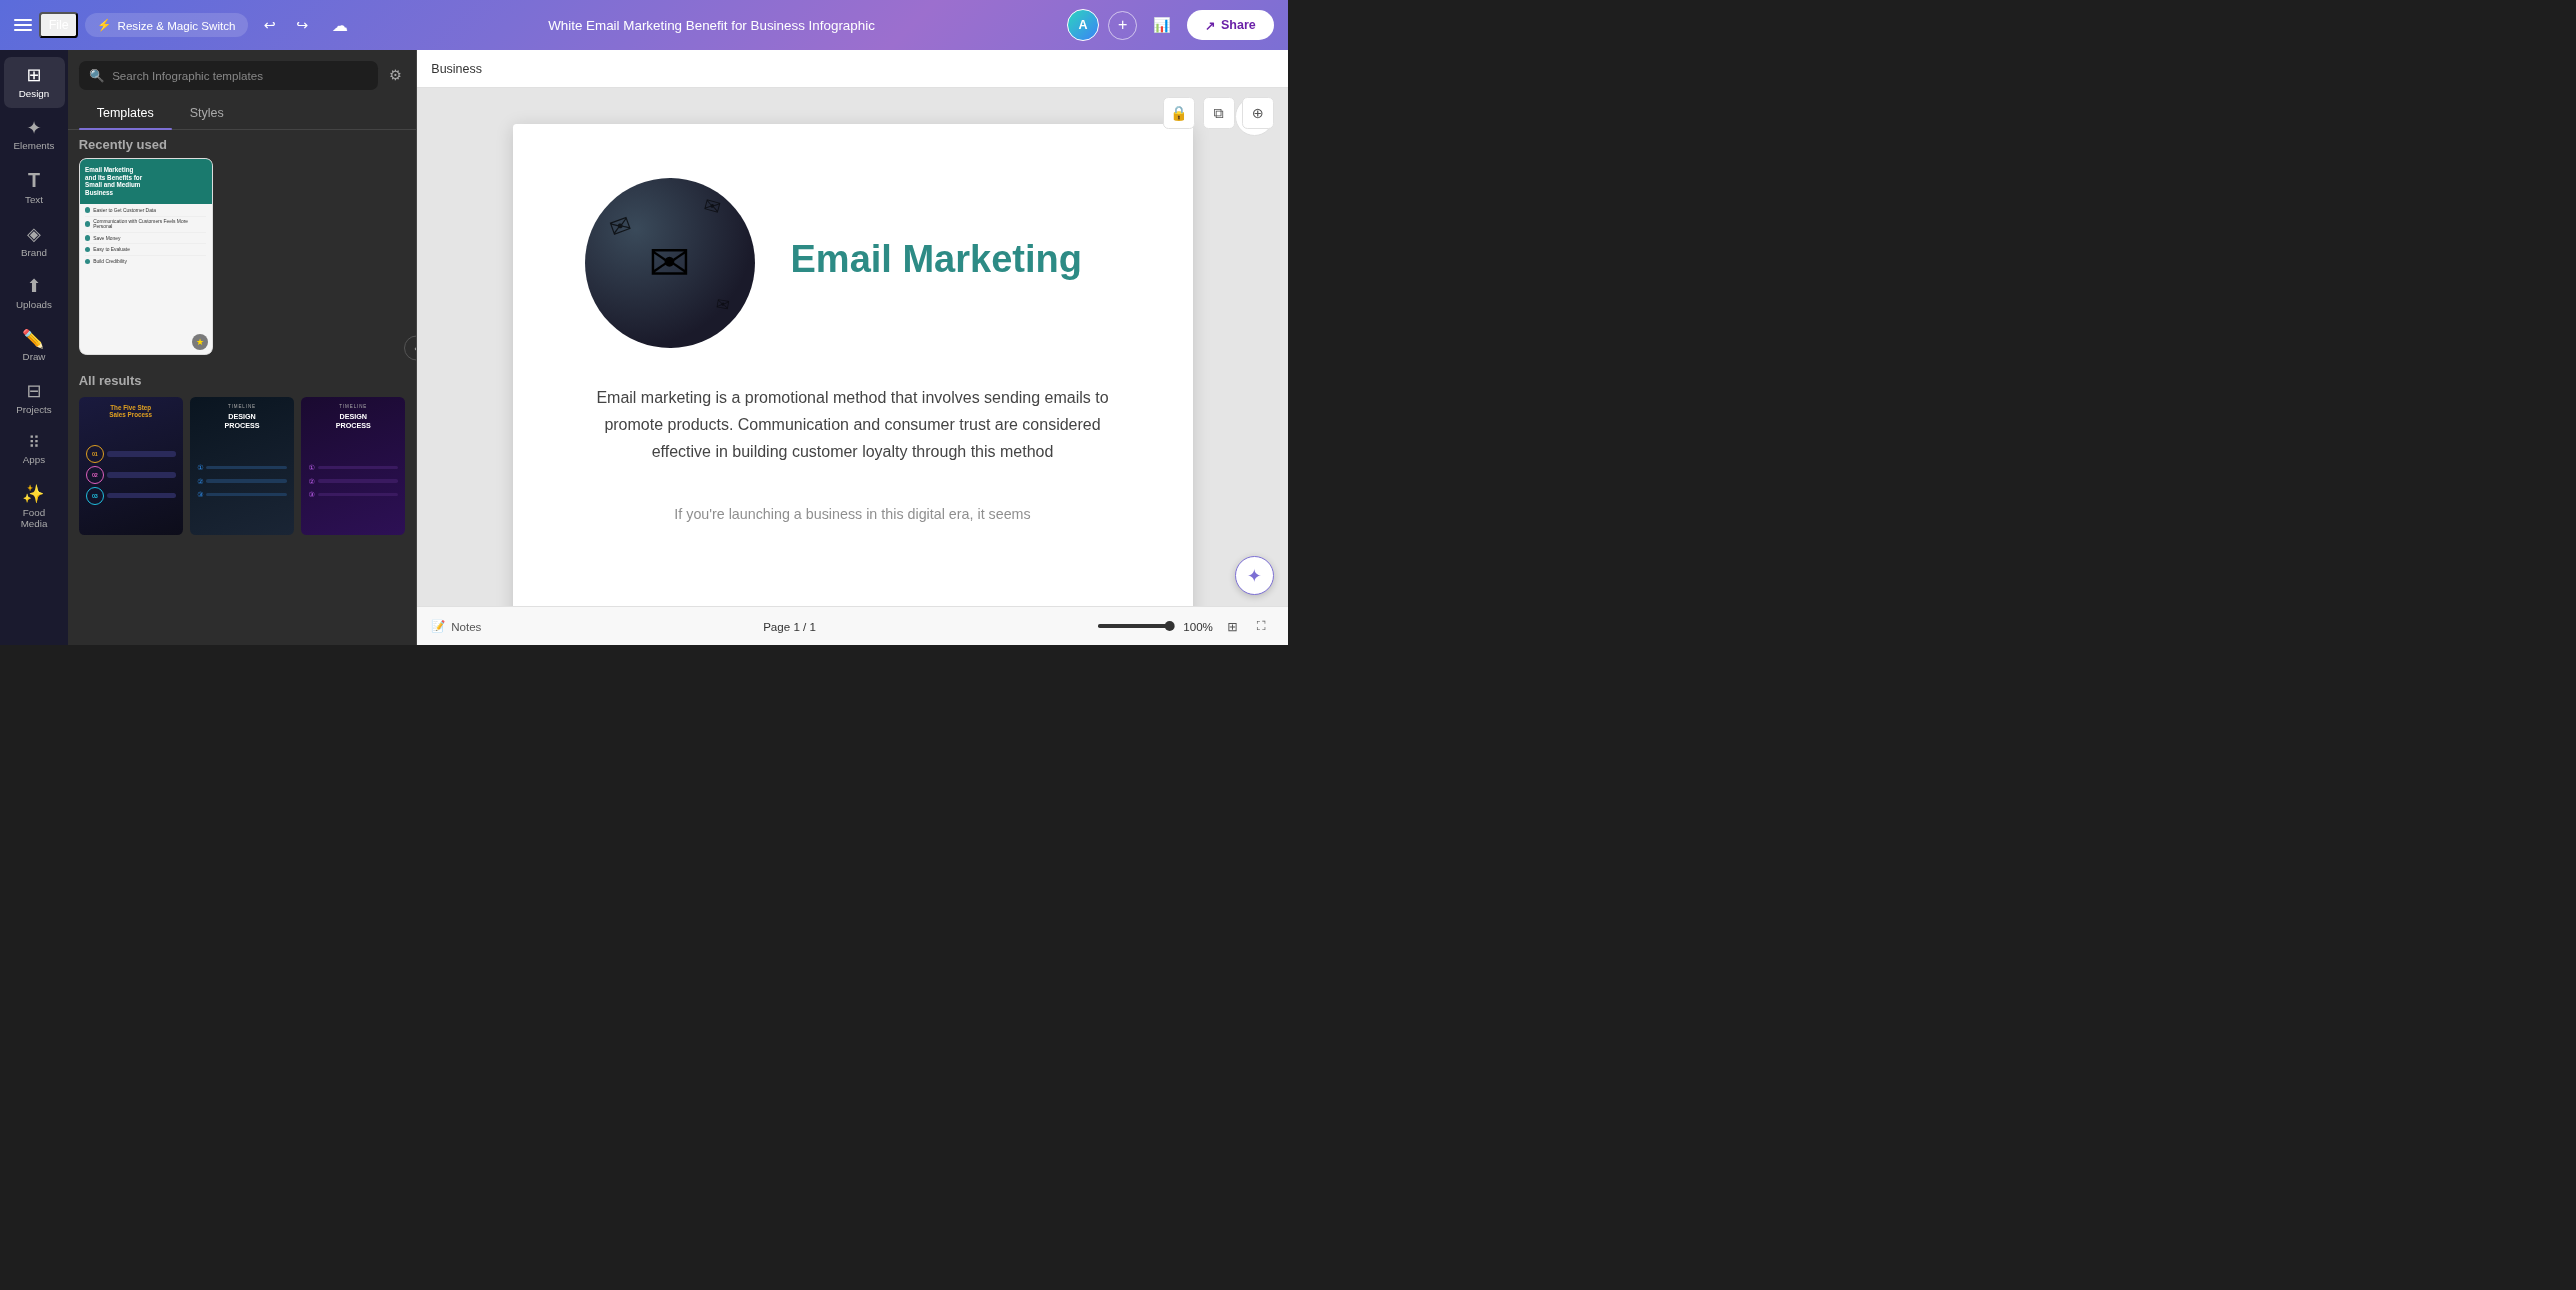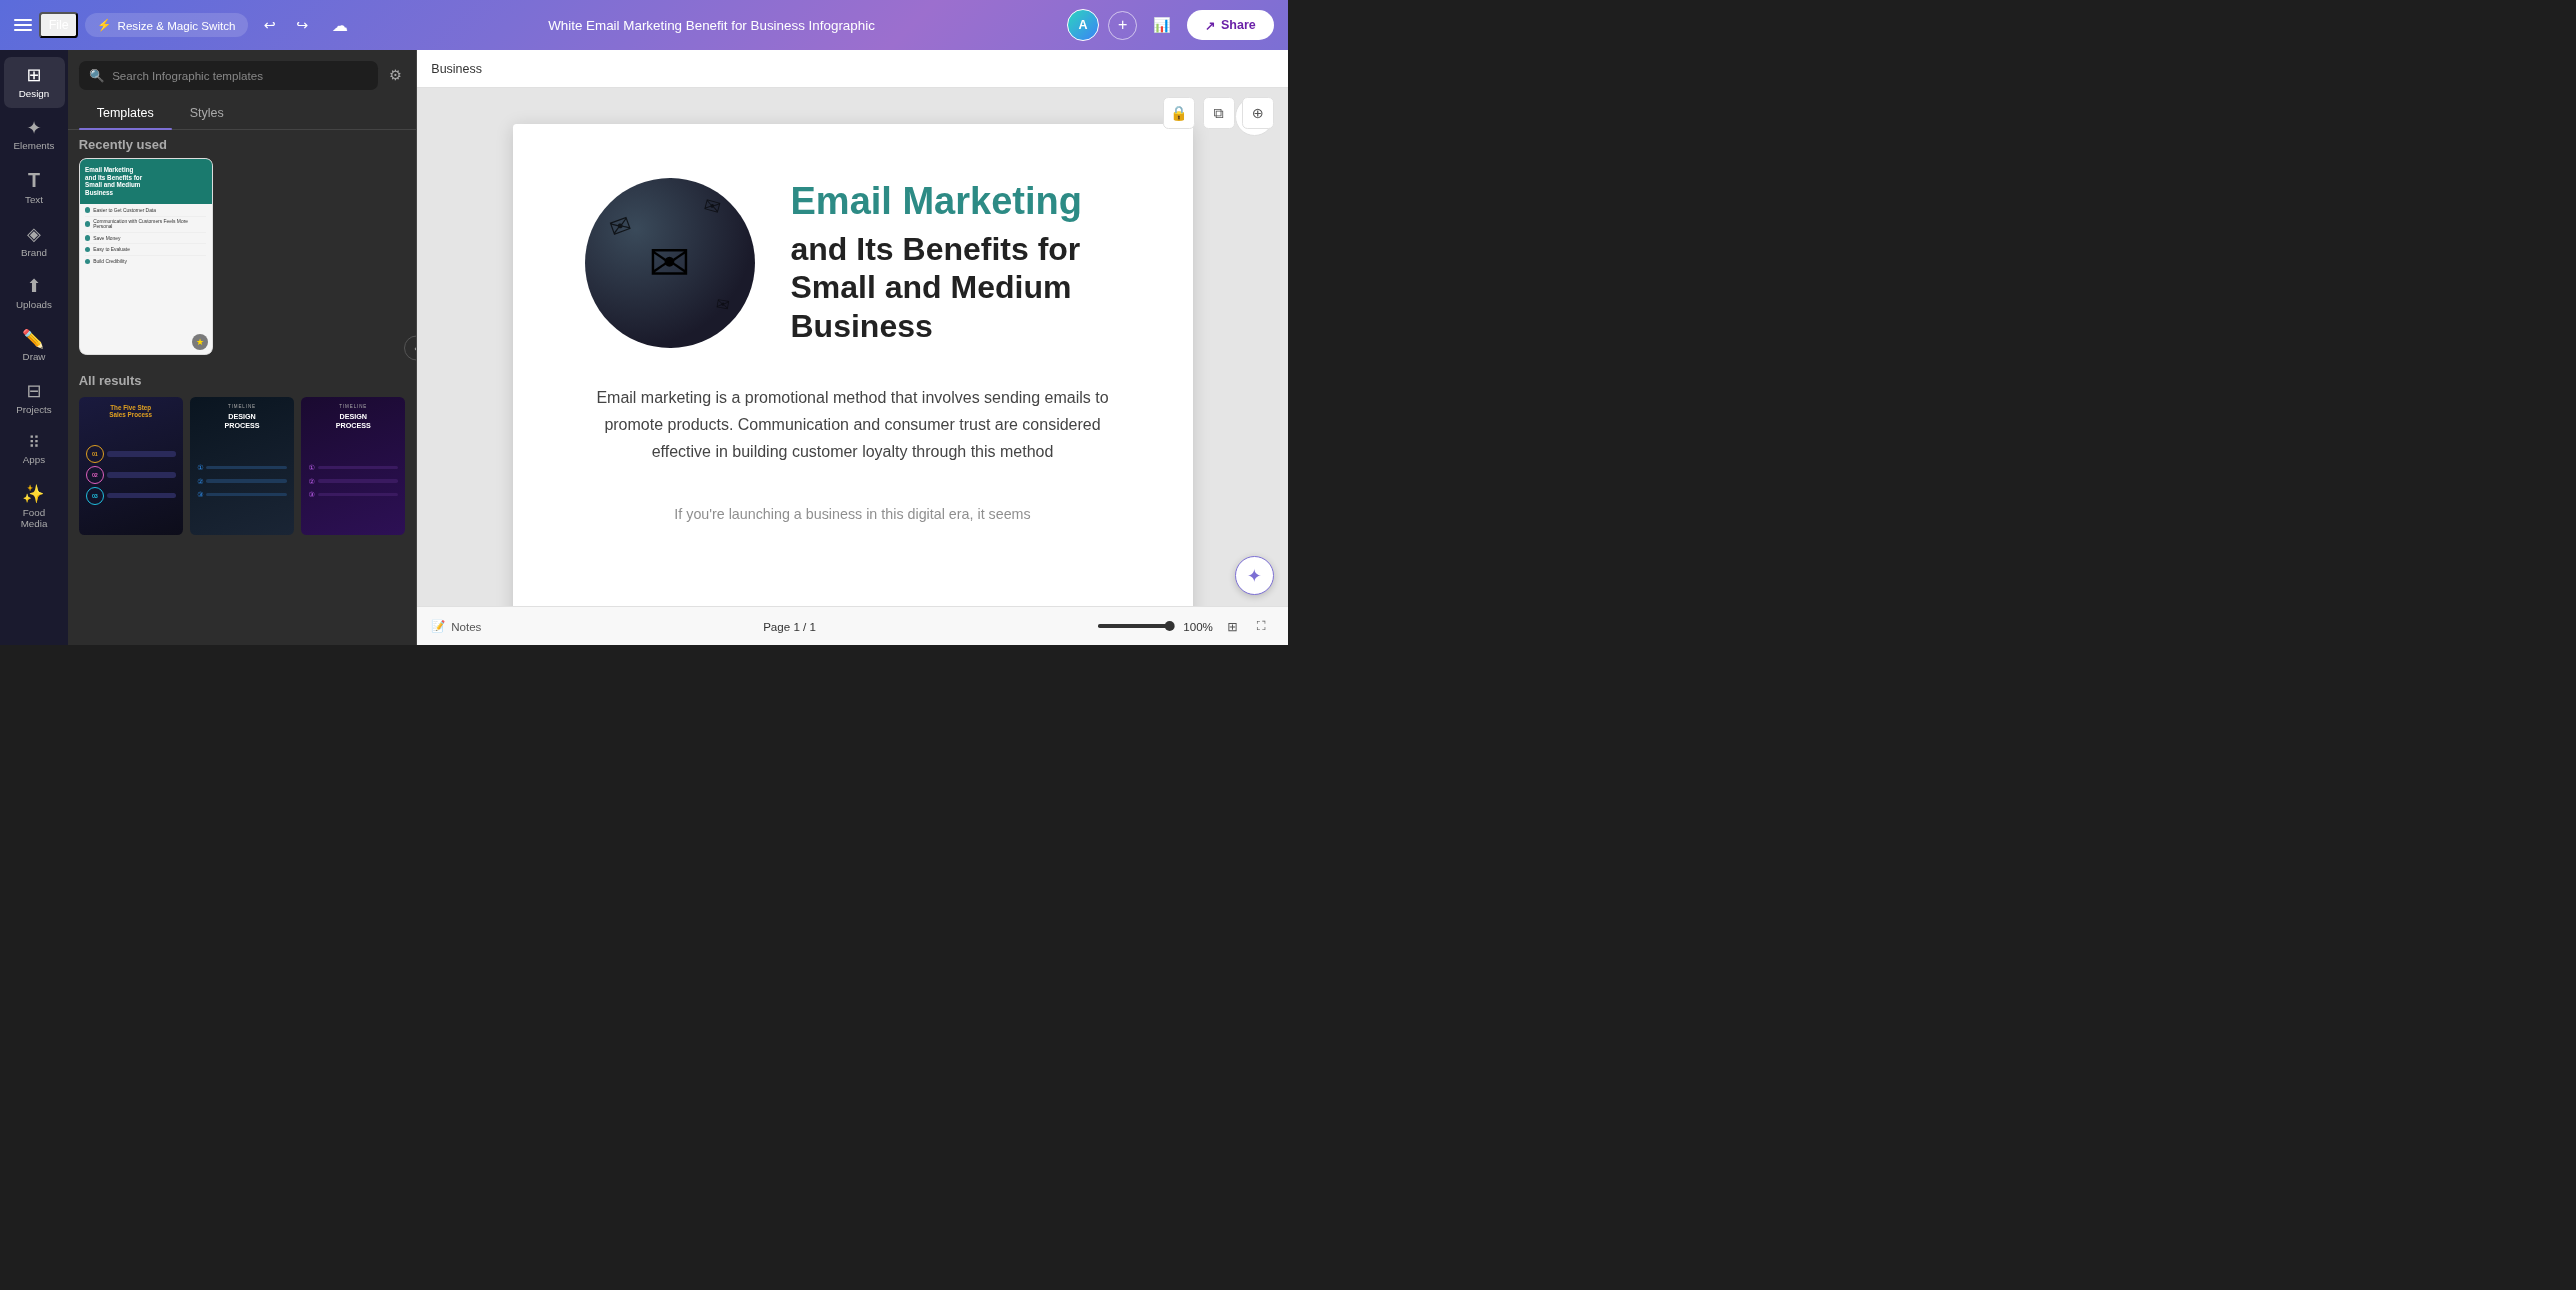--- a/index.html
+++ b/index.html
@@ -453,21 +453,20 @@
           <div class="doc-hero-img">
             <div class="envelope-container">
               <span class="env-small1">✉</span>
               <span class="env-small2">✉</span>
               <span class="env-main">✉</span>
               <span class="env-small3">✉</span>
             </div>
           </div>
           <div class="doc-title-block">
             <div class="doc-main-title">Email Marketing</div>
-            <div class="doc-subtitle">and Its Benefits for Small and Medium Business</div>
           </div>
         </div>
 
         <p class="doc-body-text">Email marketing is a promotional method that involves sending emails to promote products. Communication and consumer trust are considered effective in building customer loyalty through this method</p>
 
         <p class="doc-body-text2" style="opacity:0.6;">If you're launching a business in this digital era, it seems</p>
       </div>
     </div>
 
     <div class="bottom-bar">

